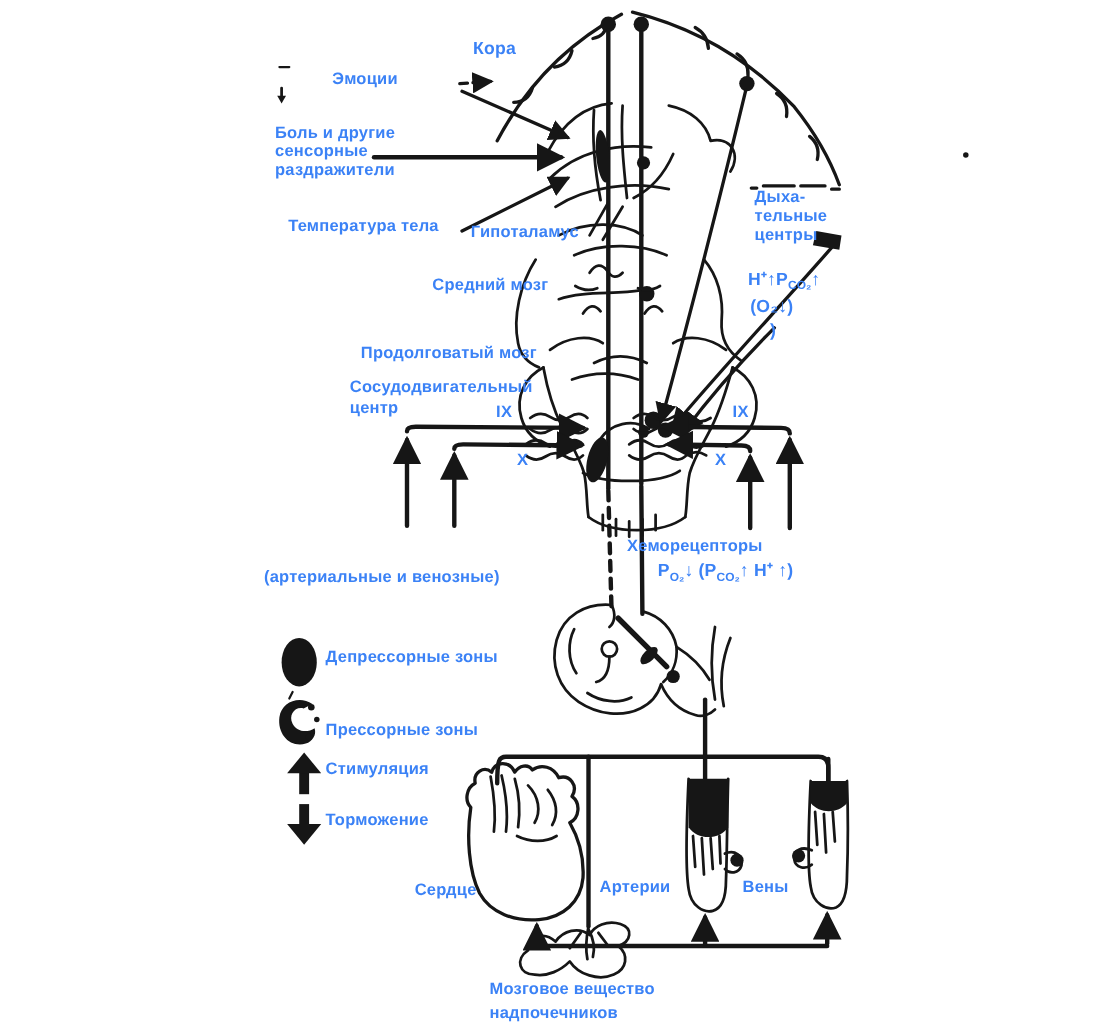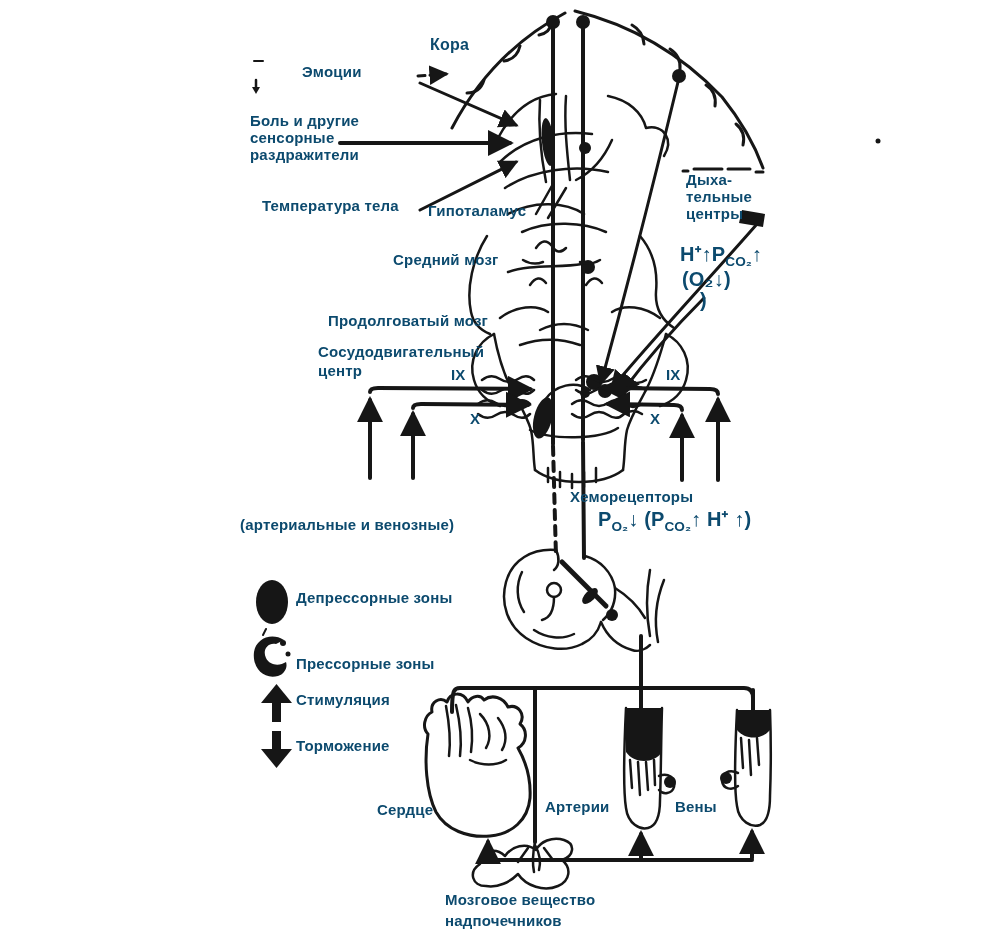--- a/index.html
+++ b/index.html
@@ -1,24 +1,24 @@
 <!DOCTYPE html>
 <html><head>
 <meta charset="utf-8">
 <style>
   html,body{margin:0;padding:0;background:#fff;}
   #canvas{position:relative;width:1008px;height:936px;background:#ffffff;overflow:hidden;
           font-family:"Liberation Sans",sans-serif;}
   svg{position:absolute;left:0;top:0;}
-  .lbl{position:absolute;font:700 15px "Liberation Sans",sans-serif;color:#0c4a6e;
+  .lbl{position:absolute;font:700 15px "Liberation Sans",sans-serif;color:#3b82f6;
        white-space:pre-line;letter-spacing:.2px;line-height:17px;}
   .ctr{text-align:left;}
   .big{font-size:16px;}
   sub{font-size:.68em;vertical-align:-.35em;letter-spacing:0;}
-  .frm{font-size:20px;white-space:nowrap;}
+  .frm{font-size:16px;white-space:nowrap;}
 </style>
 </head>
 <body>
 
 <div id="canvas">
 
 <svg width="1008" height="936" viewBox="0 0 1008 936" fill="none" stroke="#161616" stroke-width="3" stroke-linecap="round" stroke-linejoin="round">
   <defs>
     <marker id="ah" viewBox="0 0 10 10" refX="8.5" refY="5" markerWidth="6.5" markerHeight="6.5" orient="auto-start-reverse">
       <path d="M0,0 L10,5 L0,10 Z" fill="#161616" stroke="none"></path>

